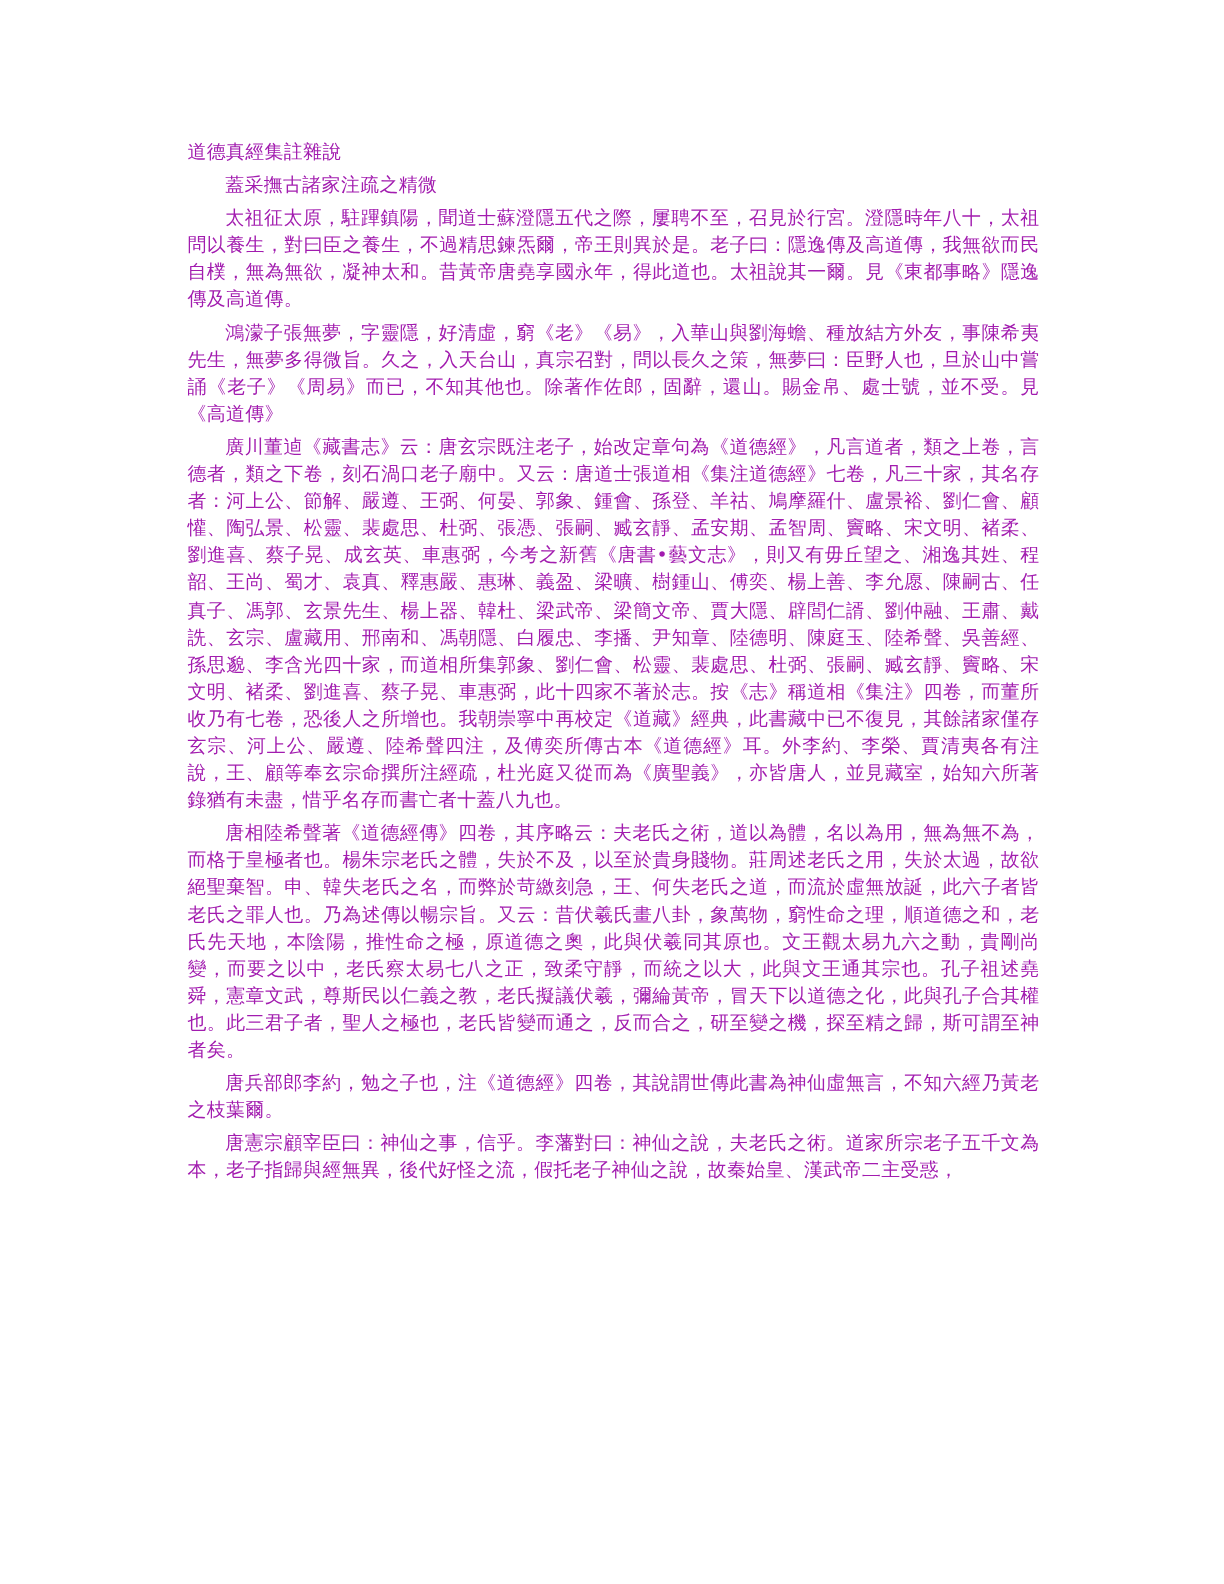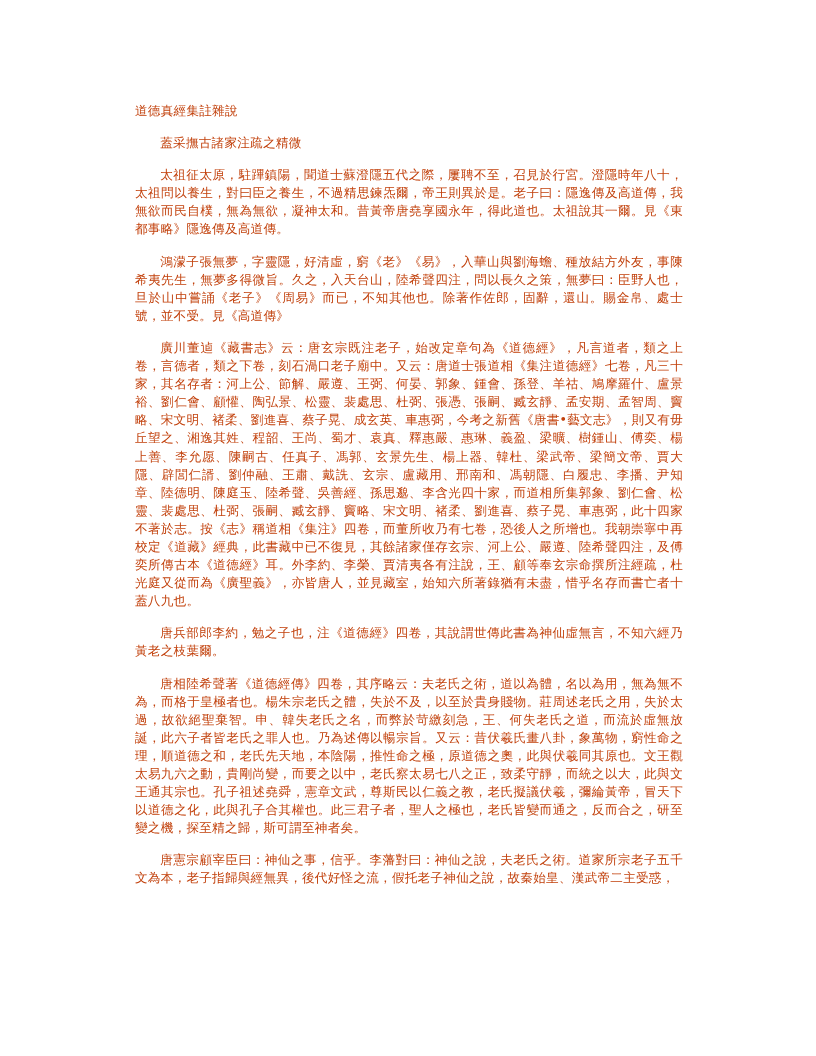--- a/index.html
+++ b/index.html
@@ -23,24 +23,24 @@
     position: absolute;
     left: 121px;
     top: 88px;
     width: 576px;
   }
   .line, .para {
     font-size: 12.6px;
     line-height: 18.1px;
     text-align: justify;
     text-justify: inter-ideograph;
-    margin: 14px;
+    margin: 4px;
     letter-spacing: 0.02em;
     word-break: break-all;
-    color: #c2410c;
+    color: #a21caf;
   }
   .heading {
     text-indent: 0;
   }
   .indent1 {
     text-indent: 2em;
   }
   .para {
     text-indent: 2em;
   }
@@ -52,26 +52,26 @@
   <div class="text-block">
 
     <p class="line heading">道德真經集註雜說</p>
 
 
     <p class="line indent1">蓋采撫古諸家注疏之精微</p>
 
 
     <p class="para">太祖征太原，駐蹕鎮陽，聞道士蘇澄隱五代之際，屢聘不至，召見於行宮。澄隱時年八十，太祖問以養生，對曰臣之養生，不過精思鍊炁爾，帝王則異於是。老子曰：隱逸傳及高道傳，我無欲而民自樸，無為無欲，凝神太和。昔黃帝唐堯享國永年，得此道也。太祖說其一爾。見《東都事略》隱逸傳及高道傳。</p>
 
-    <p class="para">鴻濛子張無夢，字靈隱，好清虛，窮《老》《易》，入華山與劉海蟾、種放結方外友，事陳希夷先生，無夢多得微旨。久之，入天台山，陸希聲四注，問以長久之策，無夢曰：臣野人也，旦於山中嘗誦《老子》《周易》而已，不知其他也。除著作佐郎，固辭，還山。賜金帛、處士號，並不受。見《高道傳》</p>
+    <p class="para">鴻濛子張無夢，字靈隱，好清虛，窮《老》《易》，入華山與劉海蟾、種放結方外友，事陳希夷先生，無夢多得微旨。久之，入天台山，真宗召對，問以長久之策，無夢曰：臣野人也，旦於山中嘗誦《老子》《周易》而已，不知其他也。除著作佐郎，固辭，還山。賜金帛、處士號，並不受。見《高道傳》</p>
 
 
     <p class="para">廣川董逌《藏書志》云：唐玄宗既注老子，始改定章句為《道德經》，凡言道者，類之上卷，言德者，類之下卷，刻石渦口老子廟中。又云：唐道士張道相《集注道德經》七卷，凡三十家，其名存者：河上公、節解、嚴遵、王弼、何晏、郭象、鍾會、孫登、羊祜、鳩摩羅什、盧景裕、劉仁會、顧懽、陶弘景、松靈、裴處思、杜弼、張憑、張嗣、臧玄靜、孟安期、孟智周、竇略、宋文明、褚柔、劉進喜、蔡子晃、成玄英、車惠弼，今考之新舊《唐書•藝文志》，則又有毋丘望之、湘逸其姓、程韶、王尚、蜀才、袁真、釋惠嚴、惠琳、義盈、梁曠、樹鍾山、傅奕、楊上善、李允愿、陳嗣古、任真子、馮郭、玄景先生、楊上器、韓杜、梁武帝、梁簡文帝、賈大隱、辟閭仁諝、劉仲融、王肅、戴詵、玄宗、盧藏用、邢南和、馮朝隱、白履忠、李播、尹知章、陸德明、陳庭玉、陸希聲、吳善經、孫思邈、李含光四十家，而道相所集郭象、劉仁會、松靈、裴處思、杜弼、張嗣、臧玄靜、竇略、宋文明、褚柔、劉進喜、蔡子晃、車惠弼，此十四家不著於志。按《志》稱道相《集注》四卷，而董所收乃有七卷，恐後人之所增也。我朝崇寧中再校定《道藏》經典，此書藏中已不復見，其餘諸家僅存玄宗、河上公、嚴遵、陸希聲四注，及傅奕所傳古本《道德經》耳。外李約、李榮、賈清夷各有注說，王、顧等奉玄宗命撰所注經疏，杜光庭又從而為《廣聖義》，亦皆唐人，並見藏室，始知六所著錄猶有未盡，惜乎名存而書亡者十蓋八九也。</p>
 
+    <p class="para">唐相陸希聲著《道德經傳》四卷，其序略云：夫老氏之術，道以為體，名以為用，無為無不為，而格于皇極者也。楊朱宗老氏之體，失於不及，以至於貴身賤物。莊周述老氏之用，失於太過，故欲絕聖棄智。申、韓失老氏之名，而弊於苛繳刻急，王、何失老氏之道，而流於虛無放誕，此六子者皆老氏之罪人也。乃為述傳以暢宗旨。又云：昔伏羲氏畫八卦，象萬物，窮性命之理，順道德之和，老氏先天地，本陰陽，推性命之極，原道德之奧，此與伏羲同其原也。文王觀太易九六之動，貴剛尚變，而要之以中，老氏察太易七八之正，致柔守靜，而統之以大，此與文王通其宗也。孔子祖述堯舜，憲章文武，尊斯民以仁義之教，老氏擬議伏羲，彌綸黃帝，冒天下以道德之化，此與孔子合其權也。此三君子者，聖人之極也，老氏皆變而通之，反而合之，研至變之機，探至精之歸，斯可謂至神者矣。</p>
+
     <p class="para">唐兵部郎李約，勉之子也，注《道德經》四卷，其說謂世傳此書為神仙虛無言，不知六經乃黃老之枝葉爾。</p>
-
-    <p class="para">唐相陸希聲著《道德經傳》四卷，其序略云：夫老氏之術，道以為體，名以為用，無為無不為，而格于皇極者也。楊朱宗老氏之體，失於不及，以至於貴身賤物。莊周述老氏之用，失於太過，故欲絕聖棄智。申、韓失老氏之名，而弊於苛繳刻急，王、何失老氏之道，而流於虛無放誕，此六子者皆老氏之罪人也。乃為述傳以暢宗旨。又云：昔伏羲氏畫八卦，象萬物，窮性命之理，順道德之和，老氏先天地，本陰陽，推性命之極，原道德之奧，此與伏羲同其原也。文王觀太易九六之動，貴剛尚變，而要之以中，老氏察太易七八之正，致柔守靜，而統之以大，此與文王通其宗也。孔子祖述堯舜，憲章文武，尊斯民以仁義之教，老氏擬議伏羲，彌綸黃帝，冒天下以道德之化，此與孔子合其權也。此三君子者，聖人之極也，老氏皆變而通之，反而合之，研至變之機，探至精之歸，斯可謂至神者矣。</p>
 
 
     <p class="para">唐憲宗顧宰臣曰：神仙之事，信乎。李藩對曰：神仙之說，夫老氏之術。道家所宗老子五千文為本，老子指歸與經無異，後代好怪之流，假托老子神仙之說，故秦始皇、漢武帝二主受惑，</p>
 
   </div>
 </div>
 
 </body></html>

